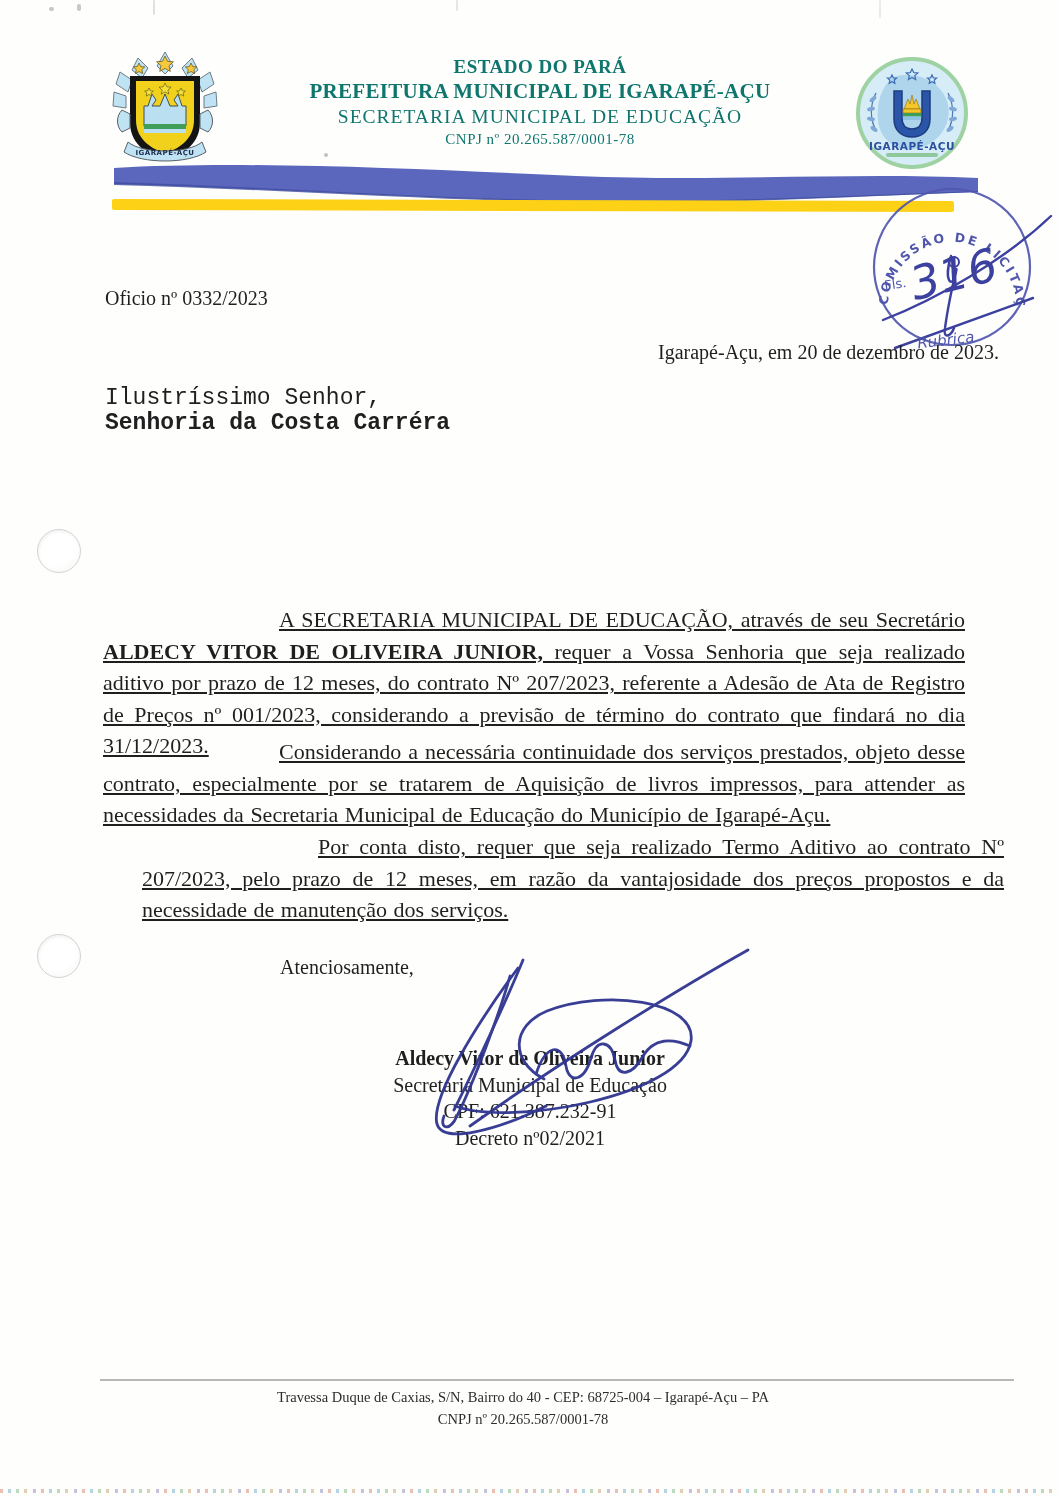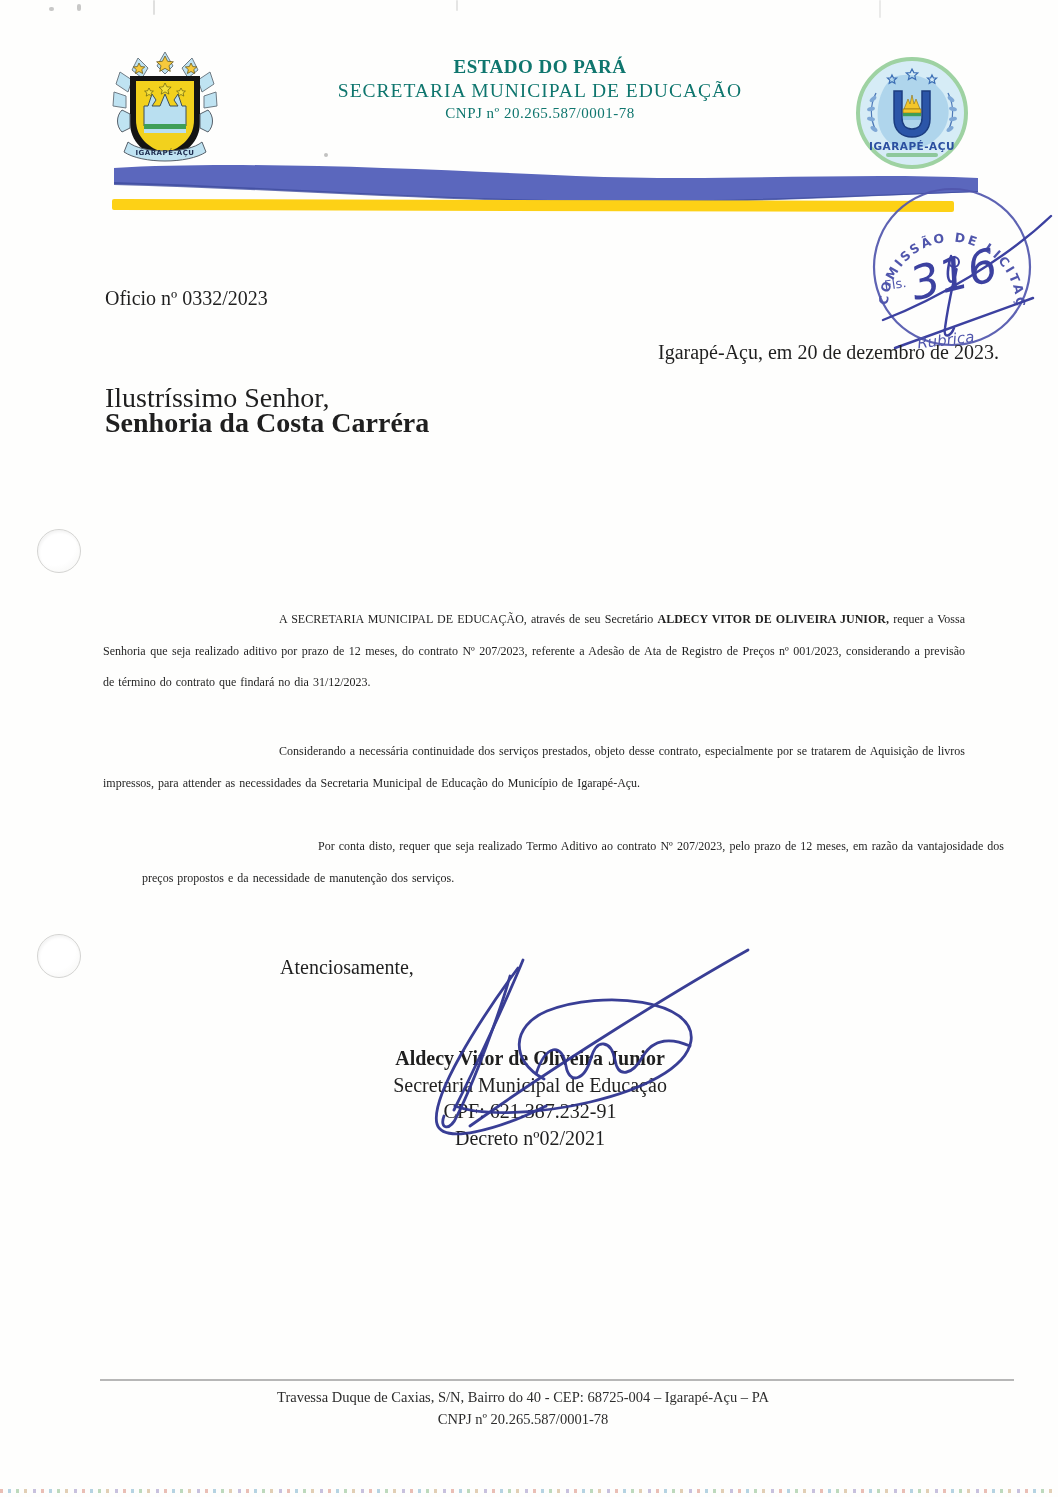--- a/index.html
+++ b/index.html
@@ -21,26 +21,27 @@
   .hdr-l4{font-size:15px;font-weight:normal;letter-spacing:.5px;line-height:21px;}
   
   .band-yellow{
     left:112px;top:200px;width:842px;height:11px;
     background:var(--band-yellow,#fdd116);
     transform:rotate(.15deg);border-radius:2px;
   }
   
   .ref{left:105px;top:287px;font-size:20px;}
   .dateline{left:0;top:341px;width:962px;text-align:right;font-size:20px;padding-left:37px;}
-  .addressee{left:105px;top:386px;font-size:28px;line-height:24.5px;}
+  .addressee{left:105px;top:386px;font-size:23px;line-height:24.5px;font-family:Liberation Mono, monospace;}
   .addressee .bold{font-weight:bold;}
   .para{
-    left:103px;width:862px;font-size:12px;line-height:31.5px;
+    left:103px;width:862px;font-size:22px;line-height:31.5px;
     text-align:justify;text-indent:176px;
     word-spacing:1px;
+    text-decoration:underline;
   }
   .p1{top:604px;}
   .p2{top:736px;}
   .p3{top:831px;margin-left:39px;}
   .closing{left:280px;top:956px;font-size:20px;}
   .sigblock{left:310px;top:1045px;width:440px;text-align:center;font-size:20px;line-height:26.5px;}
   .sigblock .bold{font-weight:bold;}
   
   .footline{left:100px;top:1379px;width:914px;height:2px;background:#b7b7b7;}
   .foottext{left:63px;top:1386px;width:920px;text-align:center;font-size:14.5px;line-height:22px;color:#2c2c2c;}
@@ -67,20 +68,21 @@
 
 <div class="abs speck" style="left:49px;top:7px;width:5px;height:4px;"></div>
 <div class="abs speck" style="left:77px;top:4px;width:4px;height:7px;"></div>
 <div class="abs speck" style="left:153px;top:0;width:2px;height:15px;opacity:.3;"></div>
 <div class="abs speck" style="left:456px;top:0;width:2px;height:11px;opacity:.25;"></div>
 <div class="abs speck" style="left:879px;top:0;width:2px;height:18px;opacity:.2;"></div>
 <div class="abs speck" style="left:324px;top:153px;width:4px;height:4px;opacity:.6;"></div>
 
 <div class="abs hdr-center">
   <div class="hdr-l1">ESTADO DO PARÁ</div>
+  <div class="hdr-l2">PREFEITURA MUNICIPAL DE IGARAPÉ-AÇU</div>
   <div class="hdr-l3">SECRETARIA MUNICIPAL DE EDUCAÇÃO</div>
   <div class="hdr-l4">CNPJ nº 20.265.587/0001-78</div>
 </div>
 
 <svg class="abs" style="left:108px;top:50px;" width="115" height="118" viewBox="0 0 115 118">
 
   <g fill="#bfe3f2" stroke="#6f7b84" stroke-width="1">
     <path d="M57 2 L65 16 L57 24 L49 16 Z"></path>
     <path d="M30 8 L40 18 L34 28 L24 20 Z"></path>
     <path d="M84 8 L90 20 L80 28 L74 18 Z"></path>

